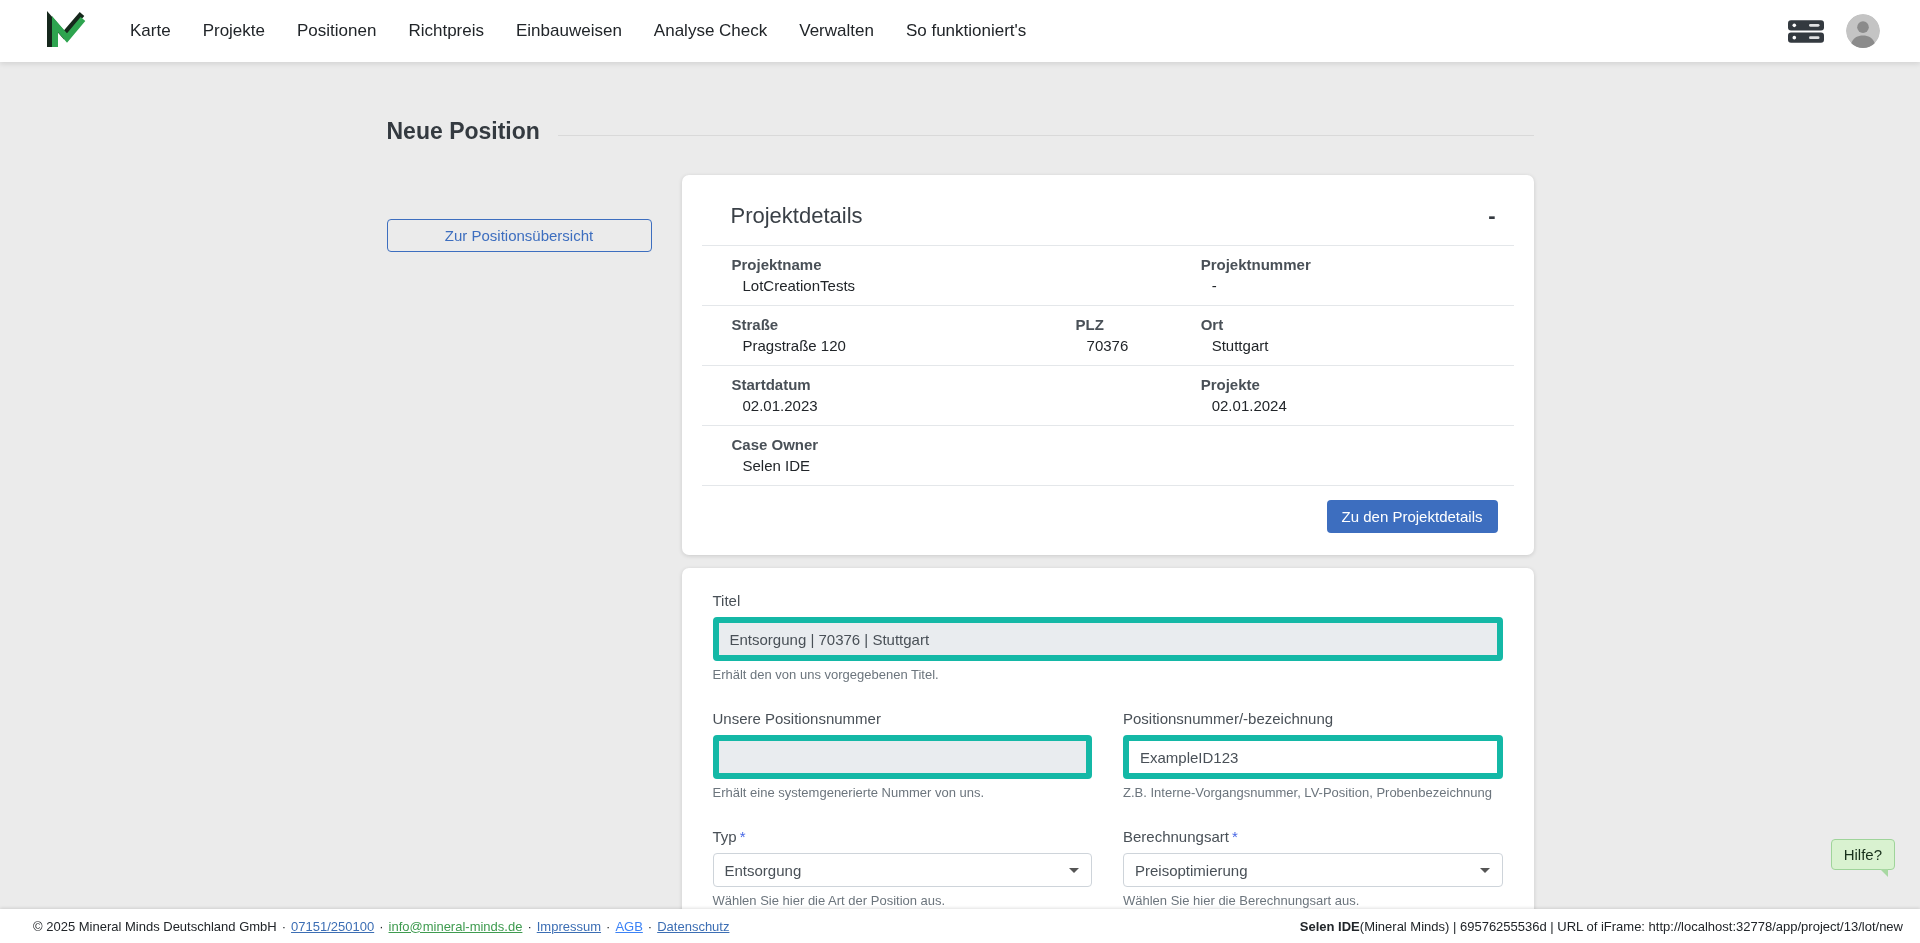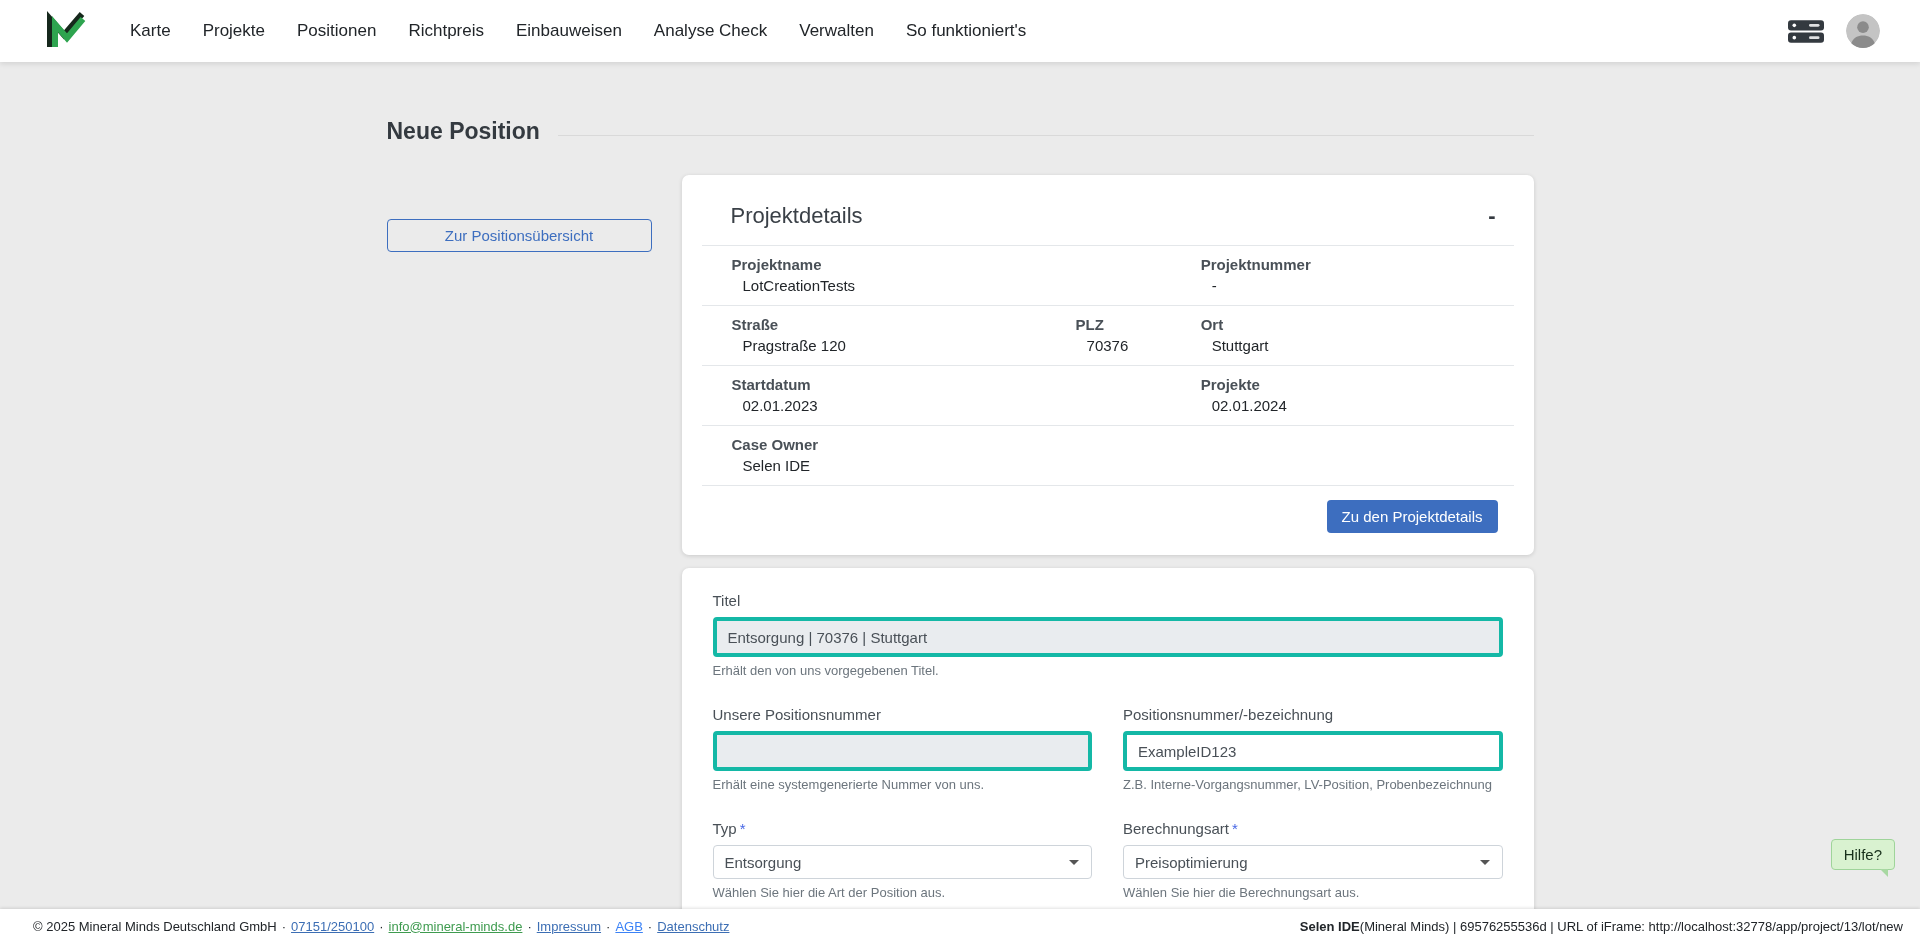--- a/index.html
+++ b/index.html
@@ -97,21 +97,21 @@
     font-family: inherit; cursor: pointer;
   }
 
   
   .form-card { padding: 24px 31px 60px; }
   .form-group { margin-bottom: 28px; }
   .form-label { display: block; font-size: 15px; color: #495057; margin-bottom: 8px; }
   .req { color: #4666e5; margin-left: 3px; }
   .form-control {
     width: 100%; height: 34px;
-    border: 4px solid #14b8a6; border-radius: 4px;
+    border: 6px solid #14b8a6; border-radius: 4px;
     padding: 16px 11px; font-size: 15px; color: #495057;
     background: #fff; font-family: inherit;
   }
   .form-control:disabled { background: #e9ecef; color: #495057; }
   .help { font-size: 13px; color: #6c757d; margin-top: 6px; }
   .form-grid { display: grid; grid-template-columns: 1fr 1fr; column-gap: 31px; }
   .select {
     position: relative; width: 100%; height: 34px;
     border: 1px solid #ced4da; border-radius: 4px; background: #fff;
     display: flex; align-items: center; padding: 0 11px;

